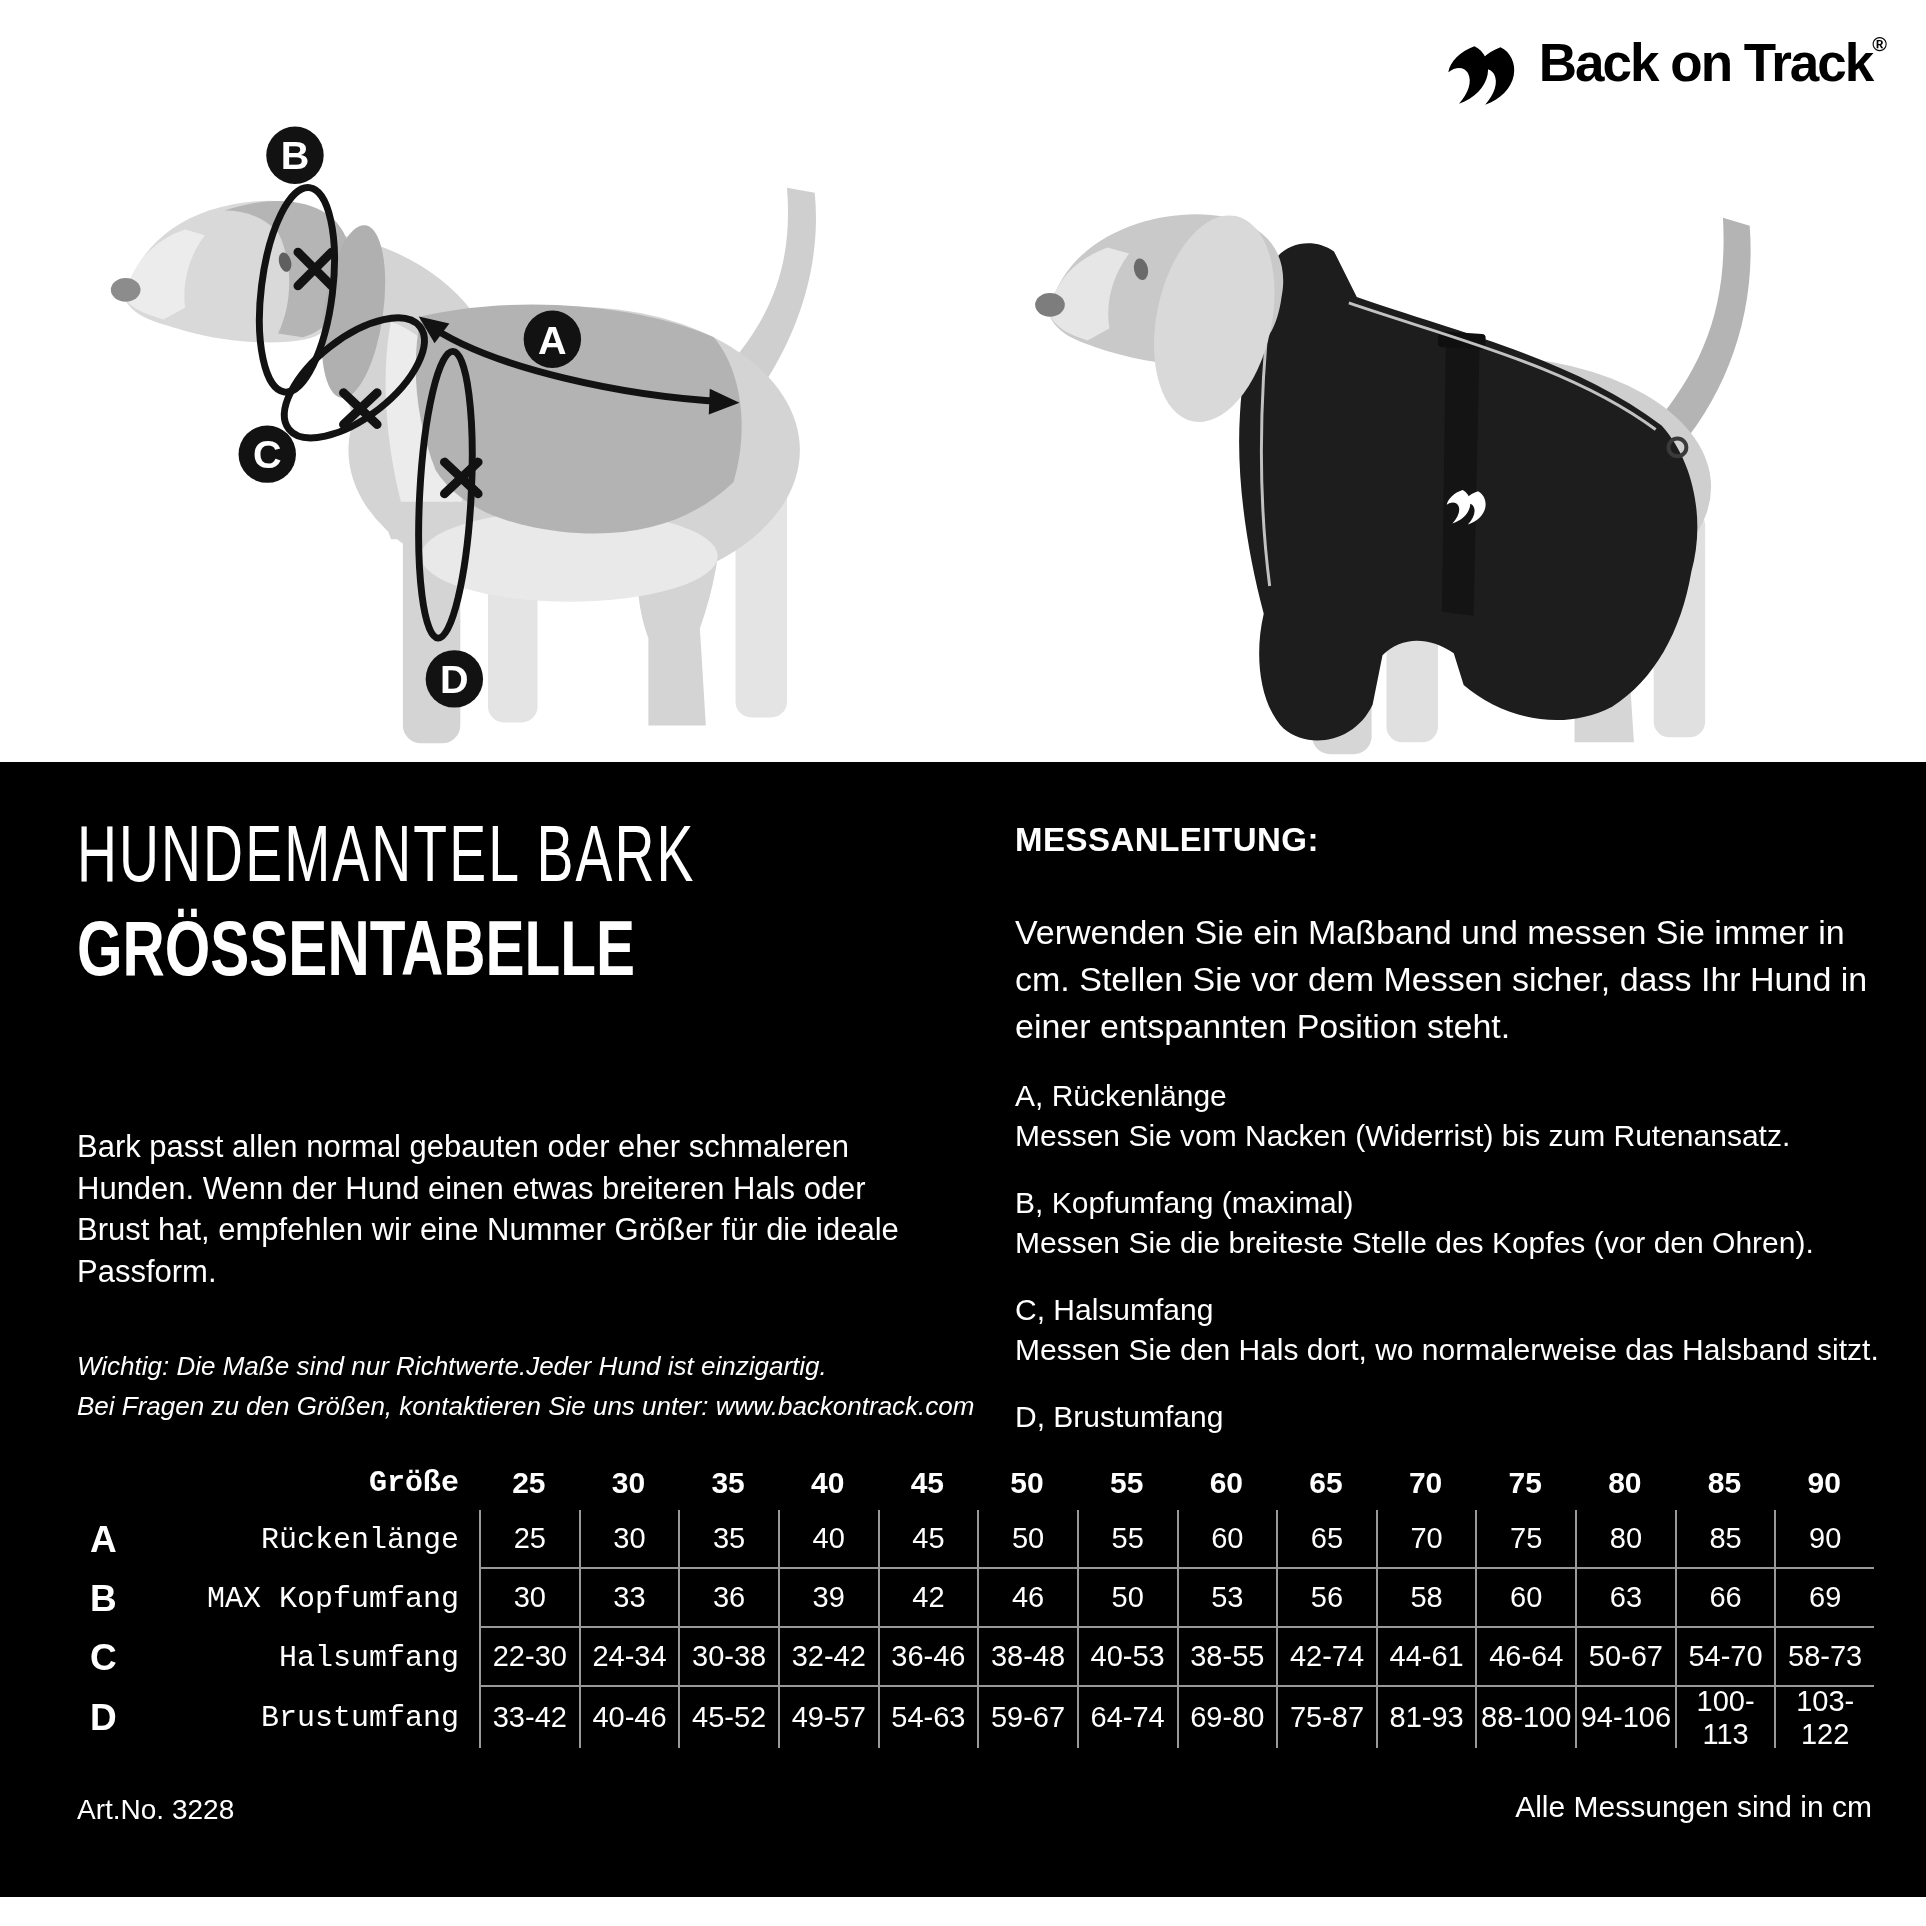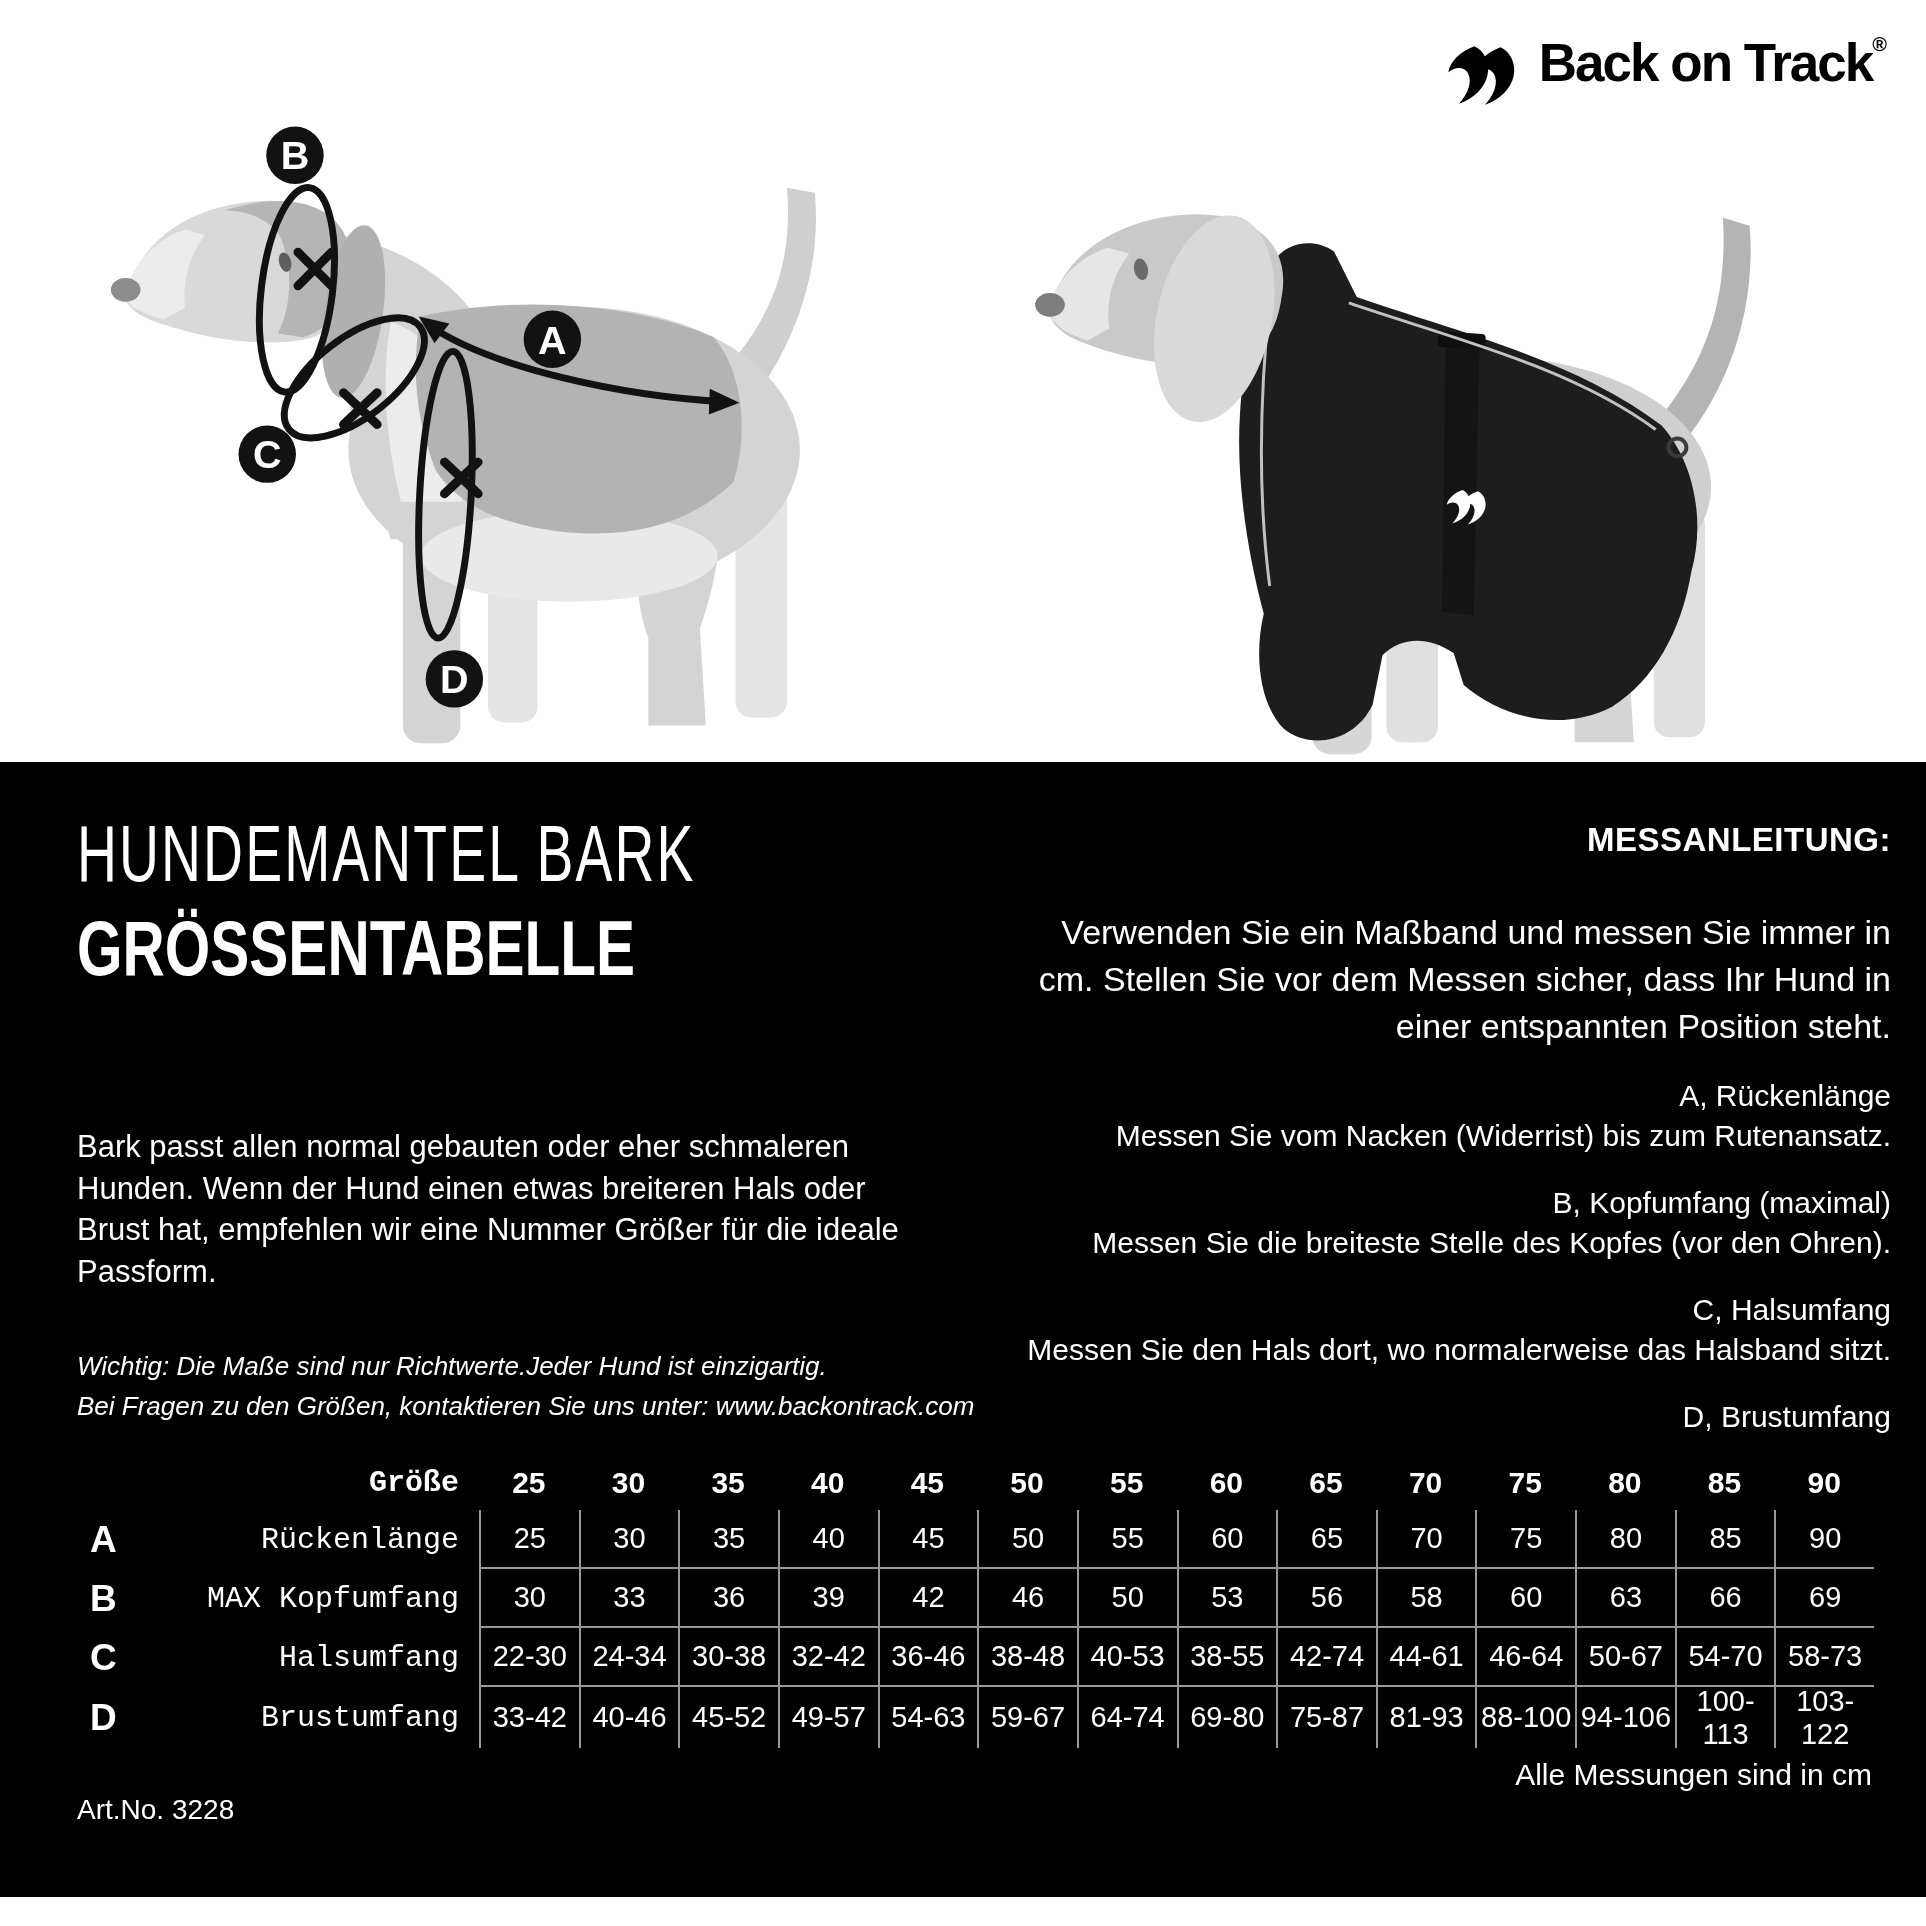--- a/index.html
+++ b/index.html
@@ -20,21 +20,21 @@
 
   .title-block{position:absolute;left:77px;top:51px;}
   .title-1{font-size:79px;font-weight:400;letter-spacing:3px;transform:scaleX(0.70);transform-origin:left top;
            white-space:nowrap;line-height:1.05;}
   .title-2{font-size:77px;font-weight:bold;letter-spacing:0px;transform:scaleX(0.76);transform-origin:left top;
            white-space:nowrap;line-height:1.05;margin-top:12px;}
 
   .descr{position:absolute;left:77px;top:364px;width:822px;font-size:31px;line-height:1.34;}
   .note{position:absolute;left:77px;top:584px;font-size:26px;font-style:italic;line-height:1.55;}
 
-  .instructions{position:absolute;left:1015px;top:59px;width:876px;text-align:right;}
+  .instructions{position:absolute;left:1015px;top:59px;width:876px;}
   .mi-heading{font-size:33px;font-weight:bold;letter-spacing:0.5px;}
   .mi-intro{margin-top:50px;font-size:34px;line-height:1.38;}
   .mi{margin-top:26px;}
   .mi-title{font-size:30px;line-height:1.35;}
   .mi:first-of-type .mi-letter{font-weight:bold;}
   .mi-desc{font-size:30px;line-height:1.35;}
 
   
   .size-table{position:absolute;left:74px;top:693px;width:1800px;display:grid;
               grid-template-columns:57px 348px repeat(14,1fr);
@@ -42,21 +42,21 @@
   .cell{display:flex;align-items:center;color:#fff;font-size:29px;}
   .cell.letter{font-weight:bold;font-size:37px;padding-left:16px;}
   .cell.label{justify-content:flex-end;text-align:right;padding-right:20px;font-size:30px;font-family:Liberation Mono, monospace;}
   .cell.label.head{font-weight:bold;}
   .cell.val{justify-content:center;text-align:center;}
   .cell.val.head{font-weight:bold;font-size:30px;}
   .cell.val.data{border-left:2px solid #999;}
   .cell.val.data.bb{border-bottom:2px solid #999;}
 
   .footer-left{position:absolute;left:77px;top:1032px;font-size:28px;}
-  .footer-right{position:absolute;right:55px;top:996px;font-size:30px;}
+  .footer-right{position:absolute;right:55px;top:1028px;font-size:30px;}
 </style>
 </head>
 <body>
 
 <div id="canvas">
 
   <div class="brand">
     <svg width="85" height="79" viewBox="0 0 92 82">
       <g fill="#000" transform="rotate(-6 46 40)">
         <path d="M34,8 C18,12 6,22 3,33 C12,27 21,29 24,36 C28,46 22,58 11,68 C28,64 41,53 45,40 C49,27 44,14 34,8 Z"></path>

